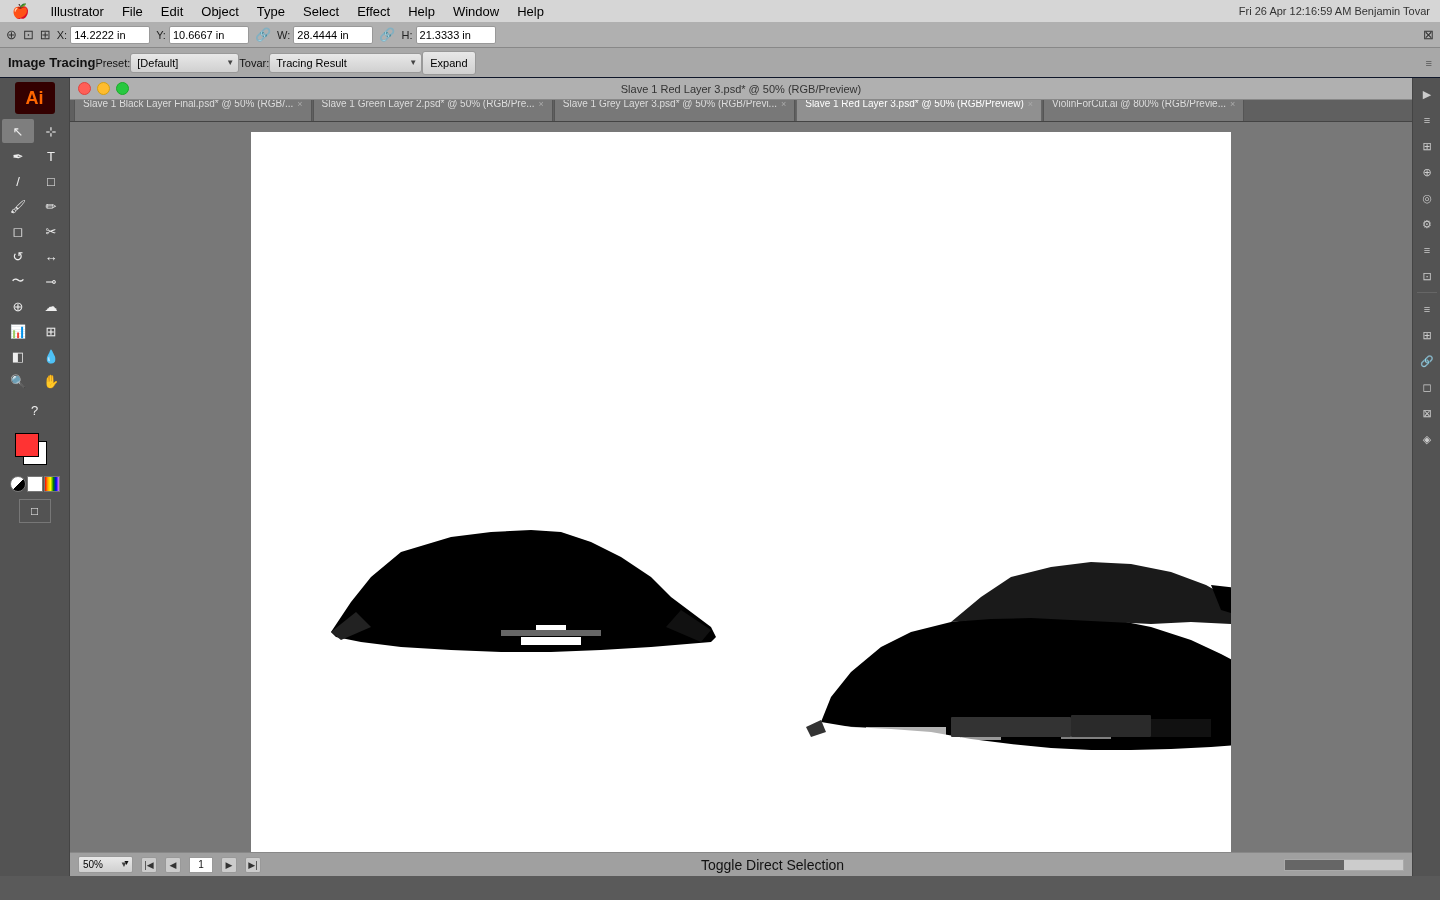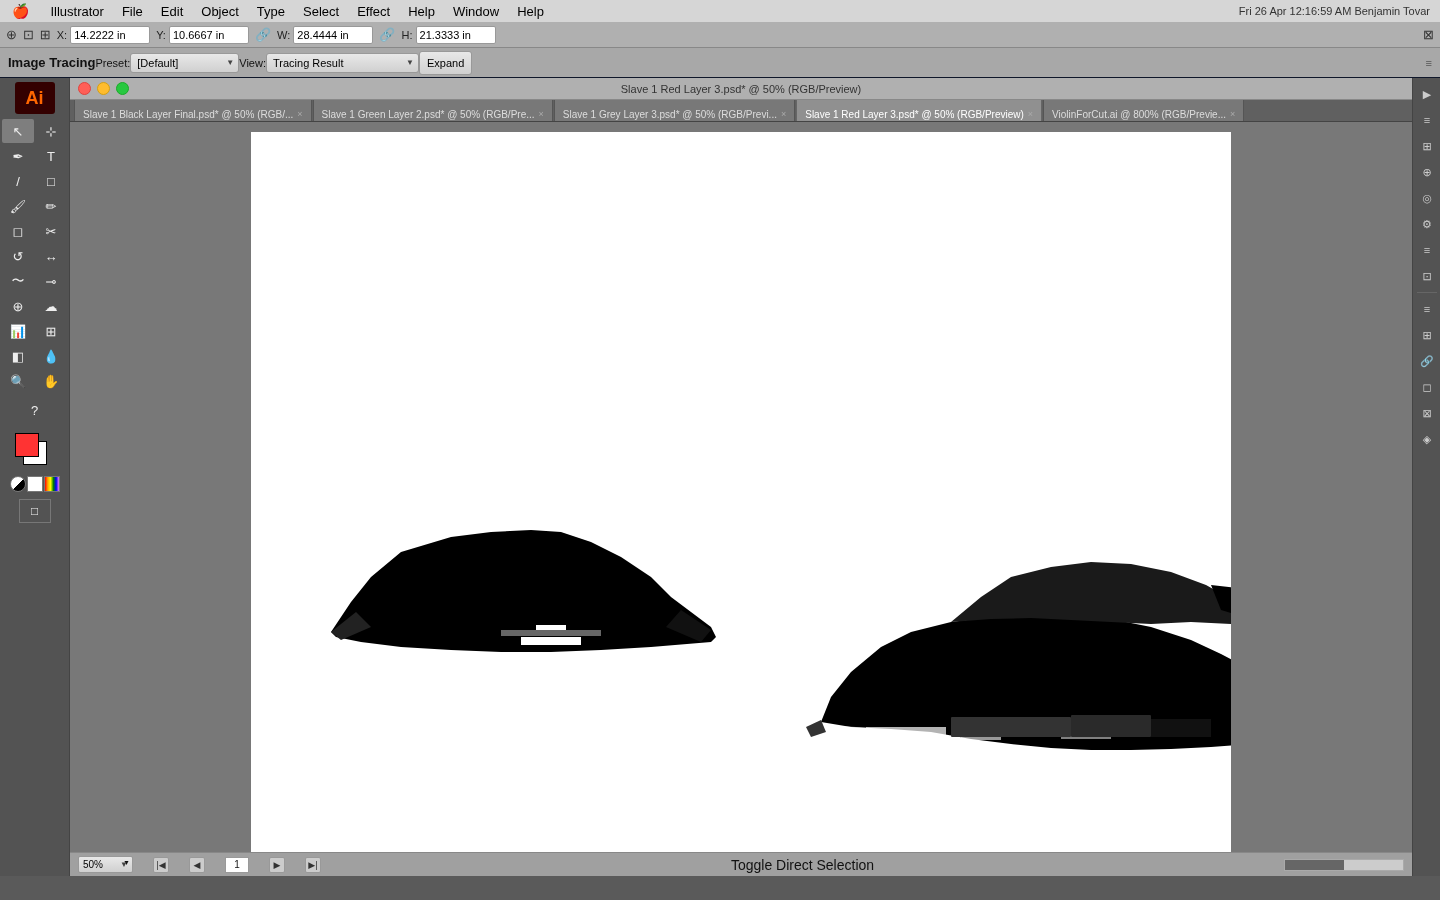--- a/index.html
+++ b/index.html
@@ -63,21 +63,21 @@
       flex: 1; background: #14b8a6; overflow: hidden; position: relative;
     }
     #tabs-bar {
       height: 22px; background: #606060;
       display: flex; align-items: flex-end; padding-left: 4px;
       border-bottom: 1px solid #444;
     }
     .tab {
       height: 20px; background: #787878; border: 1px solid #555; border-bottom: none;
       padding: 12px 8px; font-size: 10px; color: #ddd; cursor: pointer;
-      display: flex; align-items: flex-start; gap: 4px;
+      display: flex; align-items: flex-end; gap: 4px;
       border-radius: 3px 3px 0 0; margin-right: 1px;
     }
     .tab.active { background: #909090; color: #fff; border-color: #666; }
     .tab .close-x { font-size: 9px; color: #aaa; cursor: pointer; }
 
     
     #title-bar {
       height: 22px; background: #b0b0b0;
       display: flex; align-items: center; justify-content: center;
       border-bottom: 1px solid #888; position: relative;
@@ -107,21 +107,21 @@
       border-left: 1px solid #444; display: flex; flex-direction: column; gap: 2px; padding: 4px 2px;
     }
     .rp-btn {
       width: 24px; height: 24px; display: flex; align-items: center; justify-content: center;
       border-radius: 2px; cursor: pointer; font-size: 11px; color: #ccc;
     }
 
     
     #statusbar {
       height: 24px; width: 100%; background: #a0a0a0;
-      display: flex; align-items: center; padding: 0 8px; gap: 20px;
+      display: flex; align-items: center; padding: 0 8px; gap: 8px;
       border-top: 1px solid #888; font-size: 11px; color: #111;
     }
     #statusbar .zoom-control {
       display: flex; align-items: center; gap: 2px;
     }
     #statusbar select {
       appearance: none; background: linear-gradient(to bottom, #e8e8e8, #d0d0d0);
       border: 1px solid #999; border-radius: 2px; padding: 0 16px 0 4px;
       font-size: 10px; height: 17px; width: 55px; cursor: pointer;
     }
@@ -202,21 +202,21 @@
   <div class="select-wrapper">
     <select>
       <option>[Default]</option>
       <option>High Fidelity Photo</option>
       <option>Low Fidelity Photo</option>
       <option>3 Colors</option>
       <option>6 Colors</option>
       <option>16 Colors</option>
     </select>
   </div>
-  <span class="tb-label">View:</span>
+  <span class="tb-label">Tovar:</span>
   <div class="select-wrapper">
     <select>
       <option>Tracing Result</option>
       <option>Outlines</option>
       <option>Outlines with Tracing</option>
       <option>Tracing Result with Outlines</option>
       <option>Original Image</option>
     </select>
   </div>
   <button class="tb-btn">Expand</button>

